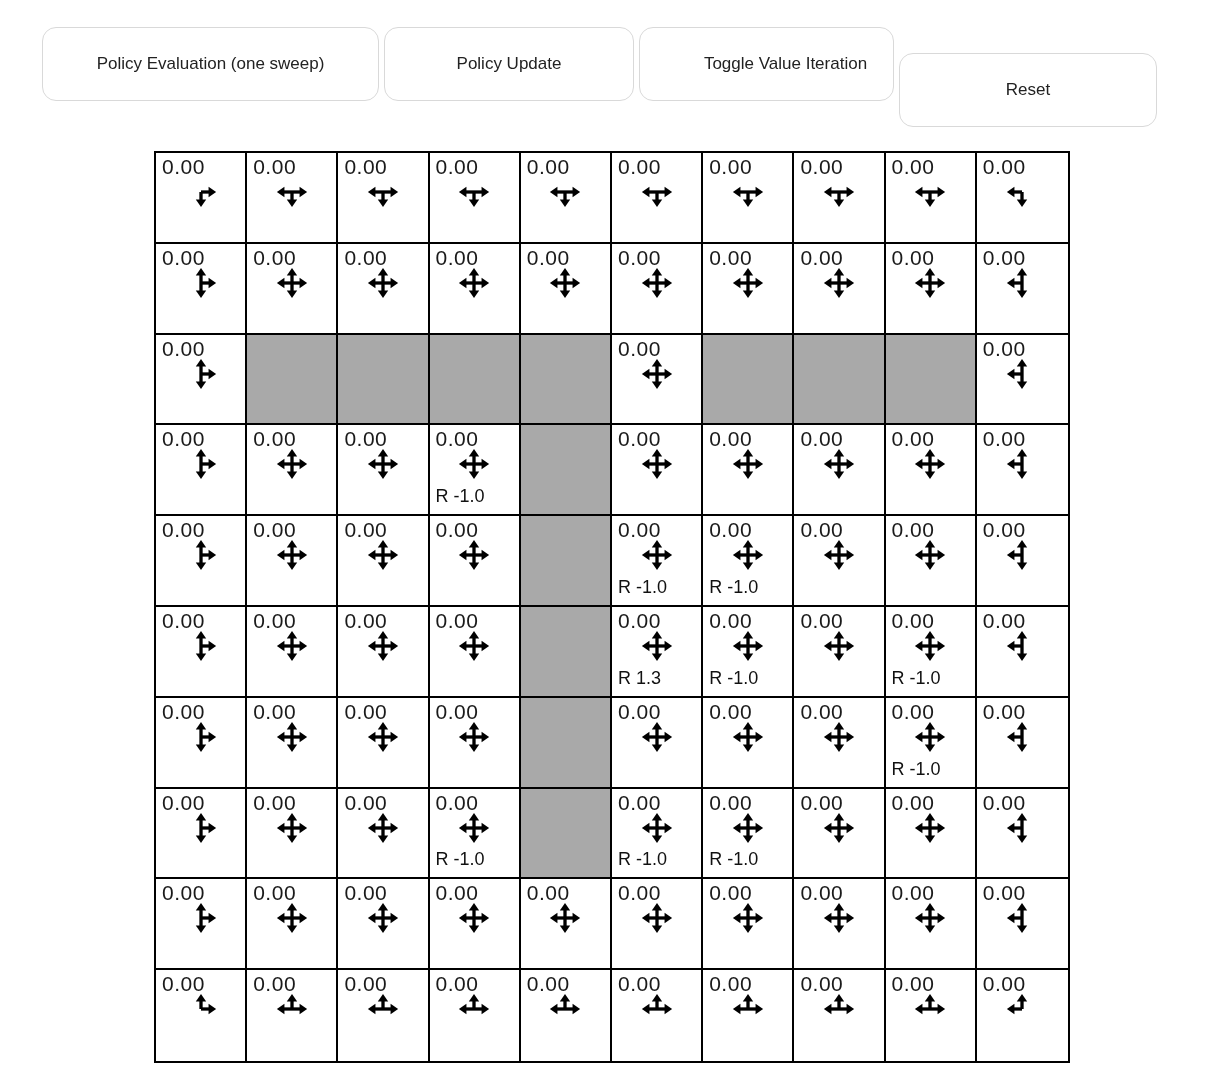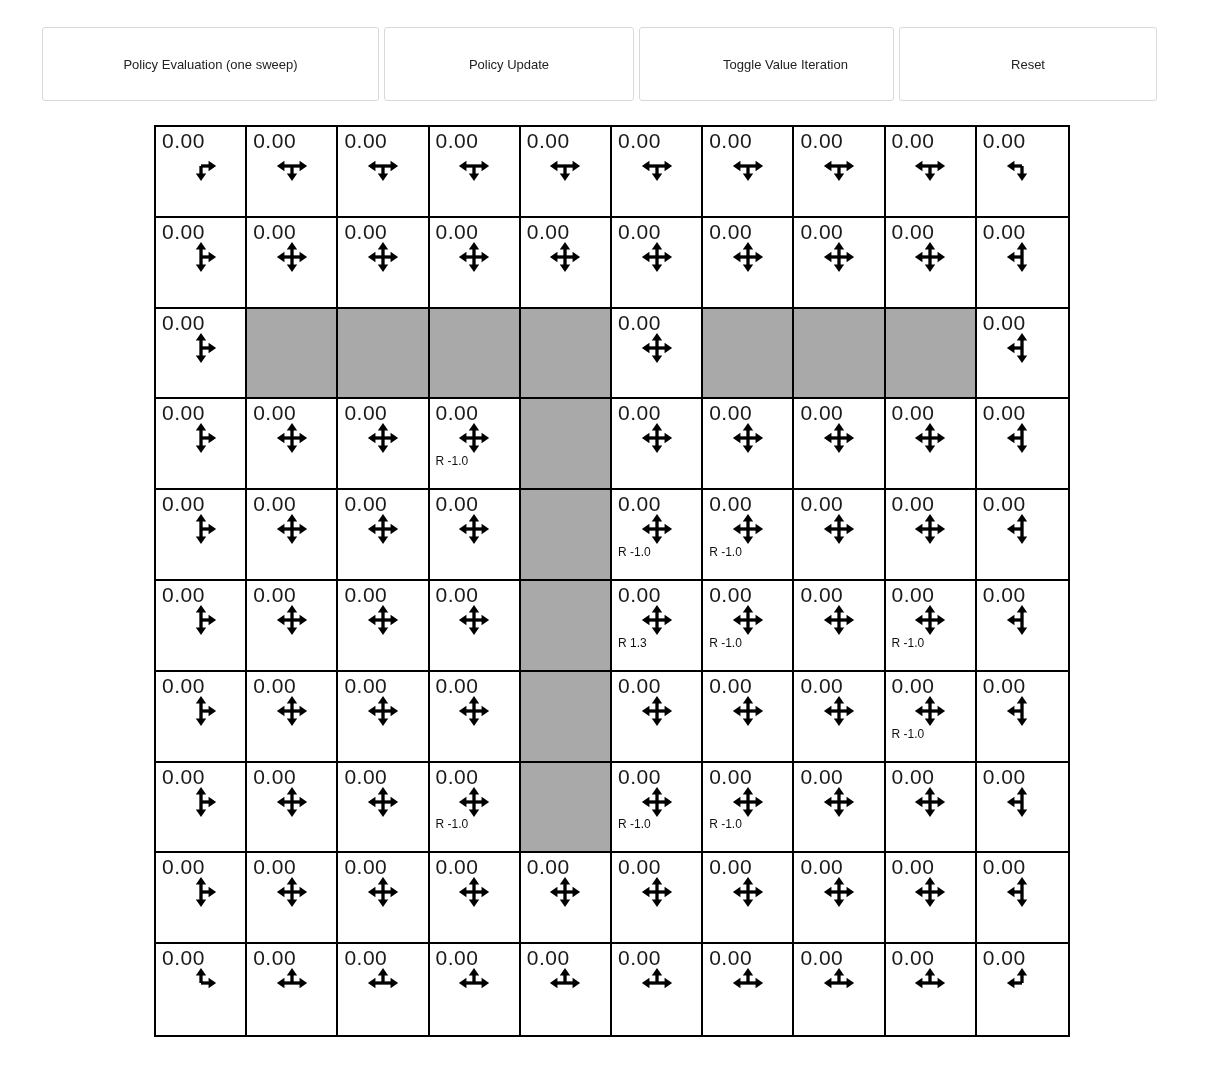--- a/index.html
+++ b/index.html
@@ -1,40 +1,40 @@
 <!DOCTYPE html>
 <html><head>
 <meta charset="utf-8">
 <style>
   html,body{margin:0;padding:0;background:#ffffff;font-family:"Liberation Sans",sans-serif;}
   .page{width:1224px;height:1080px;position:relative;overflow:hidden;background:#fff;}
 
   .toolbar{display:flex;gap:5px;margin:27px 0 0 42px;}
-  .btn{height:74px;background:#fff;border:1px solid #d9d9d9;border-radius:3px;
-       font-family:"Liberation Sans",sans-serif;font-size:13px;color:#222;
+  .btn{height:74px;background:#fff;border:1px solid #d9d9d9;border-radius:14px;
+       font-family:"Liberation Sans",sans-serif;font-size:17px;color:#222;
        display:flex;align-items:center;justify-content:center;cursor:pointer;padding:0;}
   .btn.b0{width:337px;}
   .btn.b1{width:250px;}
   .btn.b2{width:255px;padding-left:38px;}
-  .btn.b3{width:258px;}
+  .btn.b3{width:258px;margin-top:26px;}
 
   .gridworld{width:916px;height:912px;margin:24px auto 0 auto;
              border:2px solid #000;box-sizing:border-box;background:#fff;
              display:grid;grid-template-columns:repeat(10,1fr);grid-template-rows:repeat(10,1fr);}
   .cell{position:relative;box-sizing:border-box;background:#fff;
         border-right:2px solid #000;border-bottom:2px solid #000;}
   .cell:nth-child(10n){border-right:none;}
   .cell:nth-child(n+91){border-bottom:none;}
   .cell.wall{background:#a9a9a9;}
 
   .val{position:absolute;top:2px;left:6px;font-size:21px;color:#1a1a1a;letter-spacing:0.5px;}
   .arrows{position:absolute;top:22px;left:50%;transform:translateX(-50%);width:34px;height:34px;}
   .arrows line{stroke:#000;stroke-width:3.5;}
   .arrows polygon{fill:#000;}
-  .reward{position:absolute;bottom:20px;left:6px;font-size:12px;color:#111;}
+  .reward{position:absolute;bottom:7px;left:6px;font-size:18px;color:#111;}
 </style>
 </head>
 <body>
 
 <div class="page">
 
   <div class="toolbar">
     <button class="btn b0">Policy Evaluation (one sweep)</button>
     <button class="btn b1">Policy Update</button>
     <button class="btn b2">Toggle Value Iteration</button>

